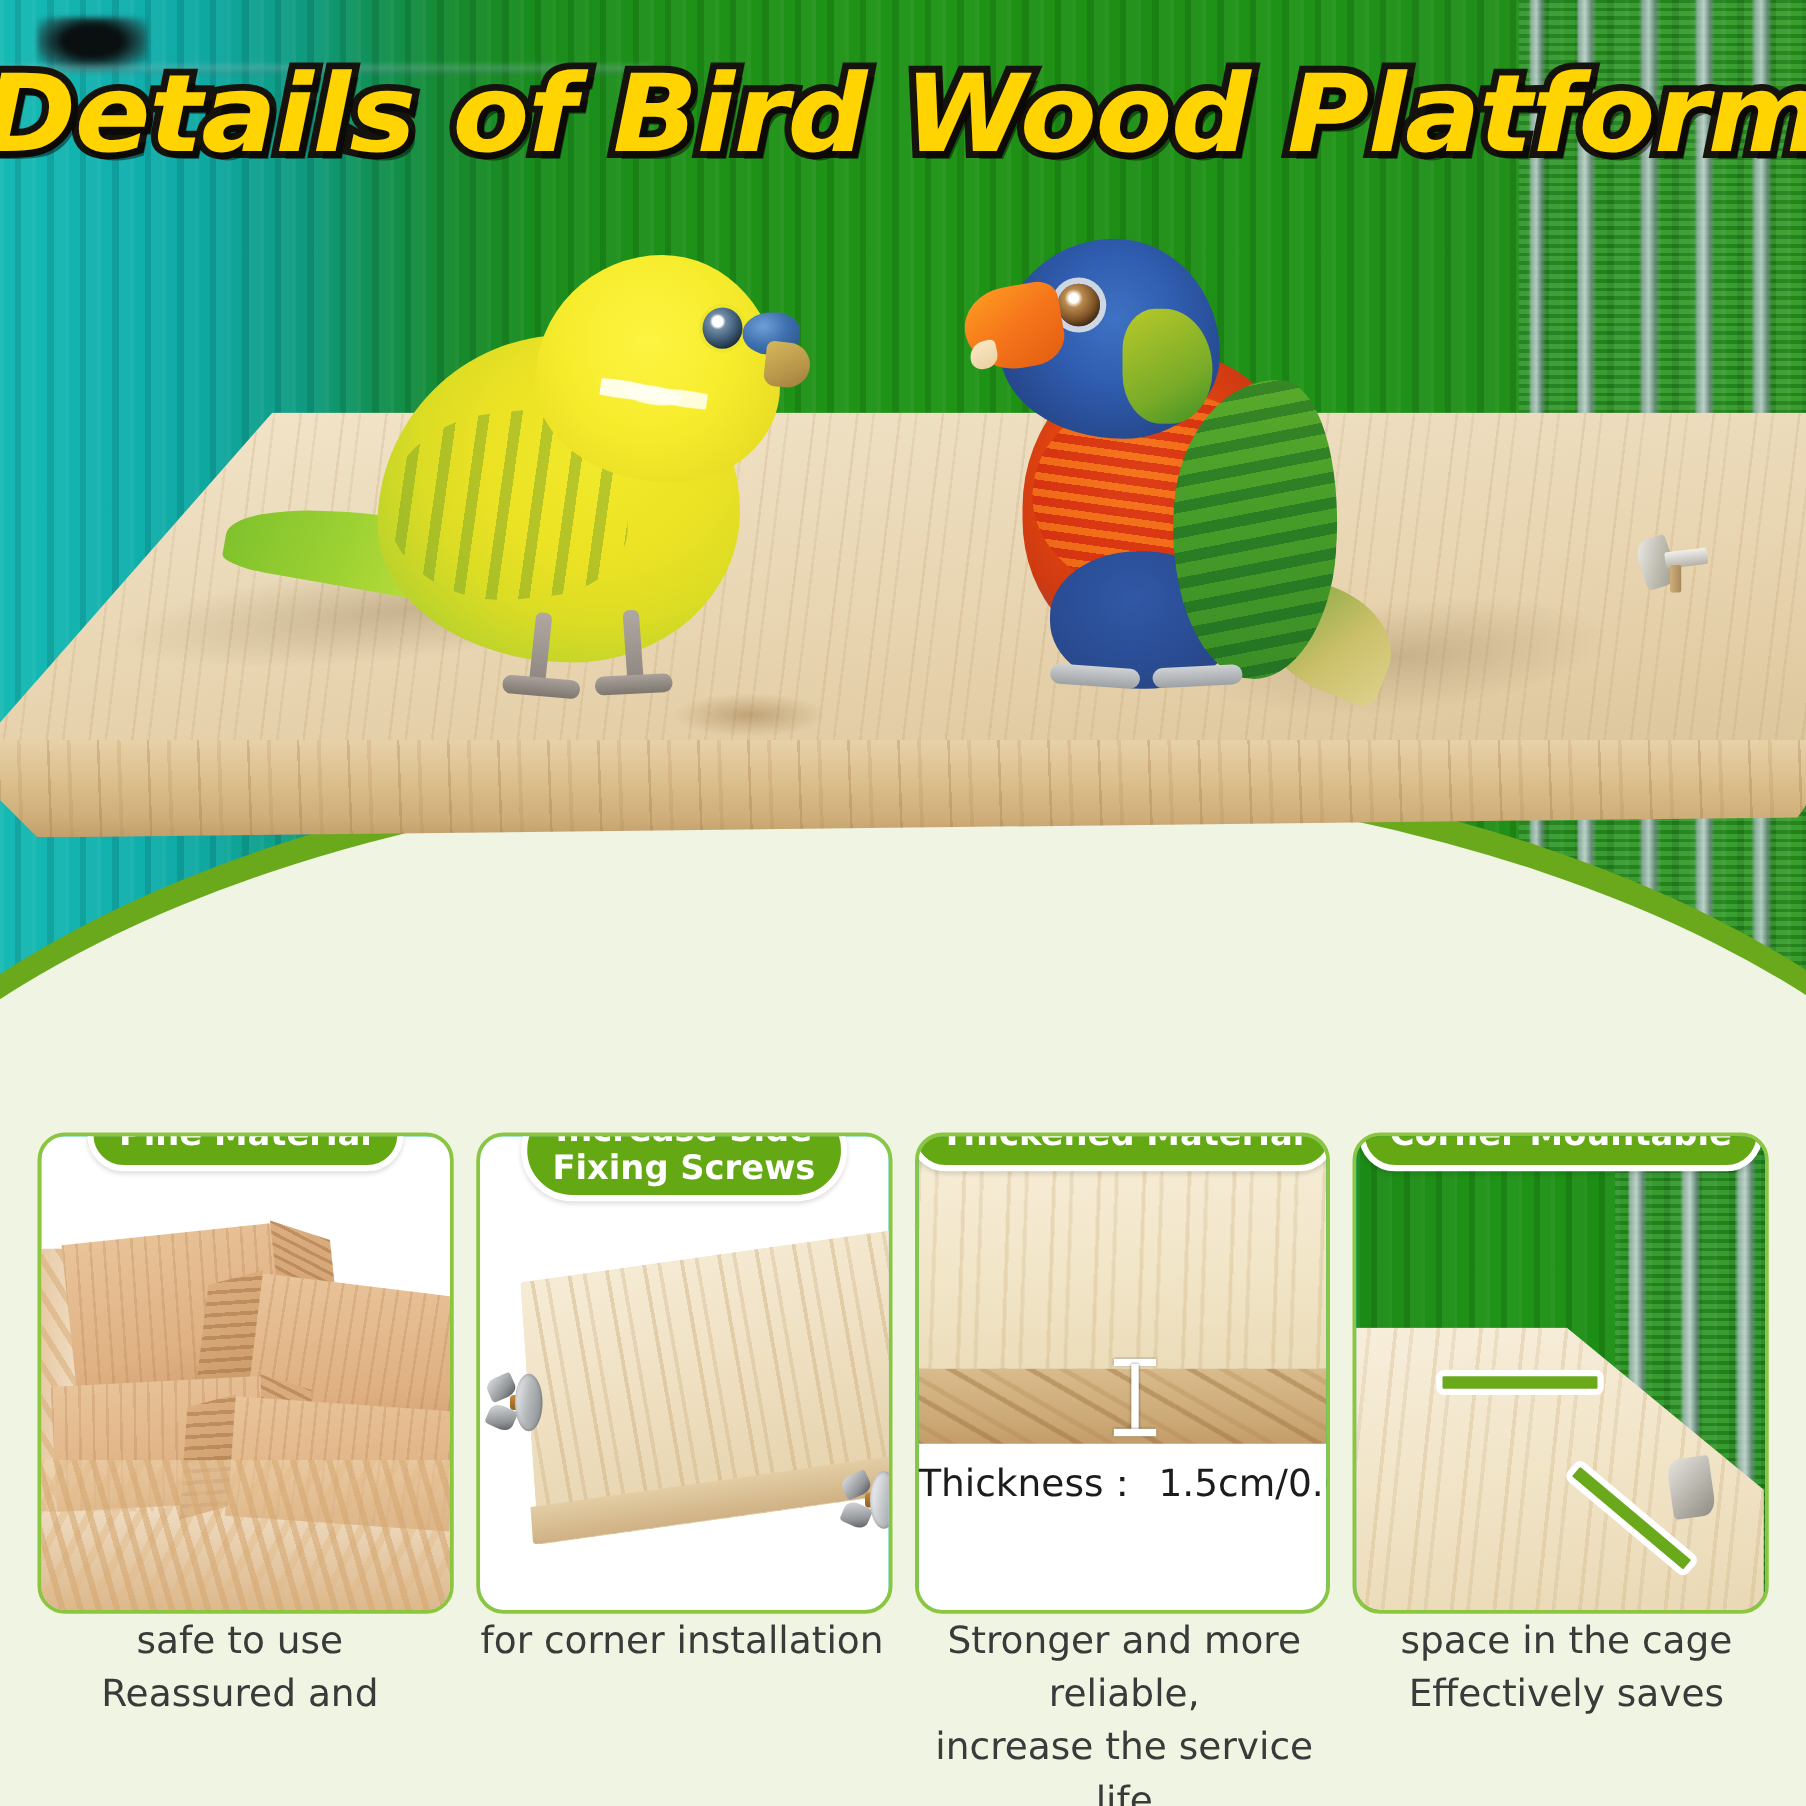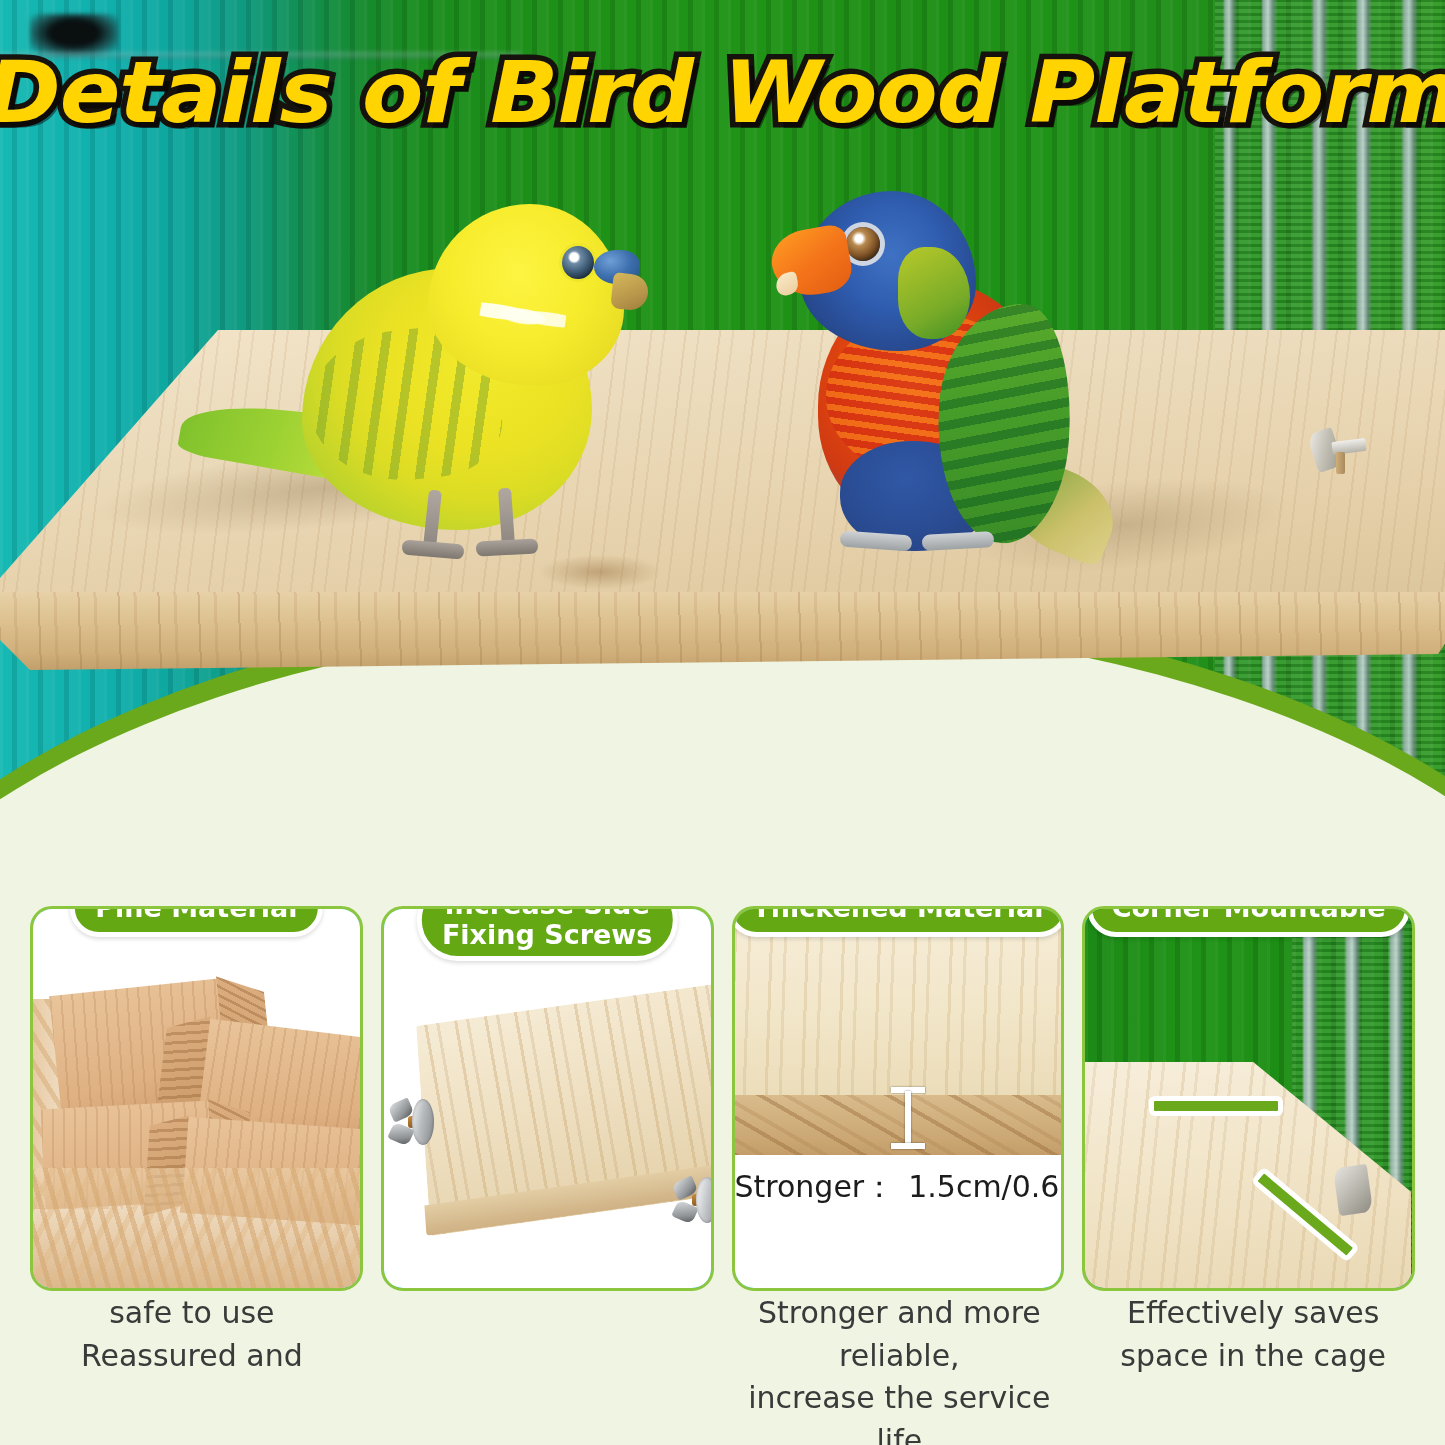--- a/index.html
+++ b/index.html
@@ -746,21 +746,21 @@
     <div class="card-media">
       <div class="c3-face"></div>
       <div class="c3-edge"></div>
       <div class="c3-white"></div>
       <div class="c3-ibeam">
         <div class="bar-t"></div>
           <div class="stem"></div>
           <div class="bar-b"></div>
       </div>
       <div class="c3-caption">
-        <span>Stronger：</span><span class="val">1.5cm/0.6in</span>
+        <span>Thickness：</span><span class="val">1.5cm/0.6in</span>
       </div>
     </div>
     <div class="pill">Thickened Material</div>
   </div>
 
   <div class="card">
     <div class="card-media">
       <div class="c4-cage"></div>
       <div class="c4-wires"></div>
       <div class="c4-board"></div>
@@ -771,22 +771,23 @@
     <div class="pill">Corner Mountable</div>
   </div>
 </div>
 
 <div class="captions">
   <div class="caption">
     <div>safe to use</div>
     <div>Reassured and</div>
   </div>
   <div class="caption">
+    <div>for corner installation</div>
   </div>
   <div class="caption">
     <div>Stronger and more reliable,</div>
     <div>increase the service life</div>
   </div>
   <div class="caption">
+    <div>space in the cage</div>
     <div>Effectively saves</div>
-    <div>space in the cage</div>
   </div>
 </div>
 
 </body></html>

